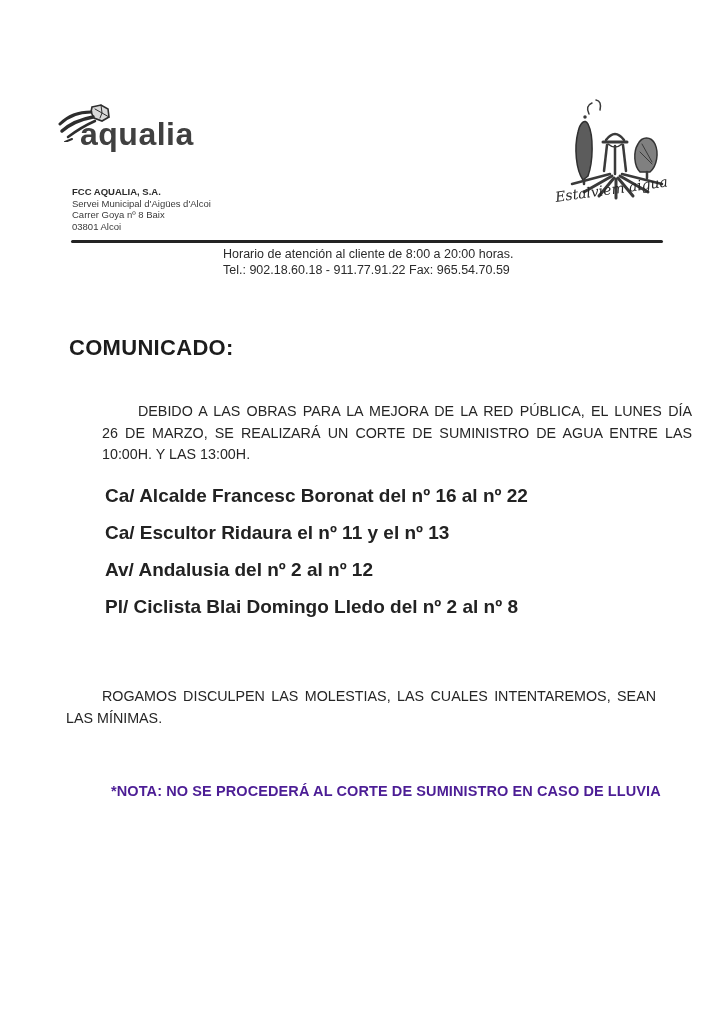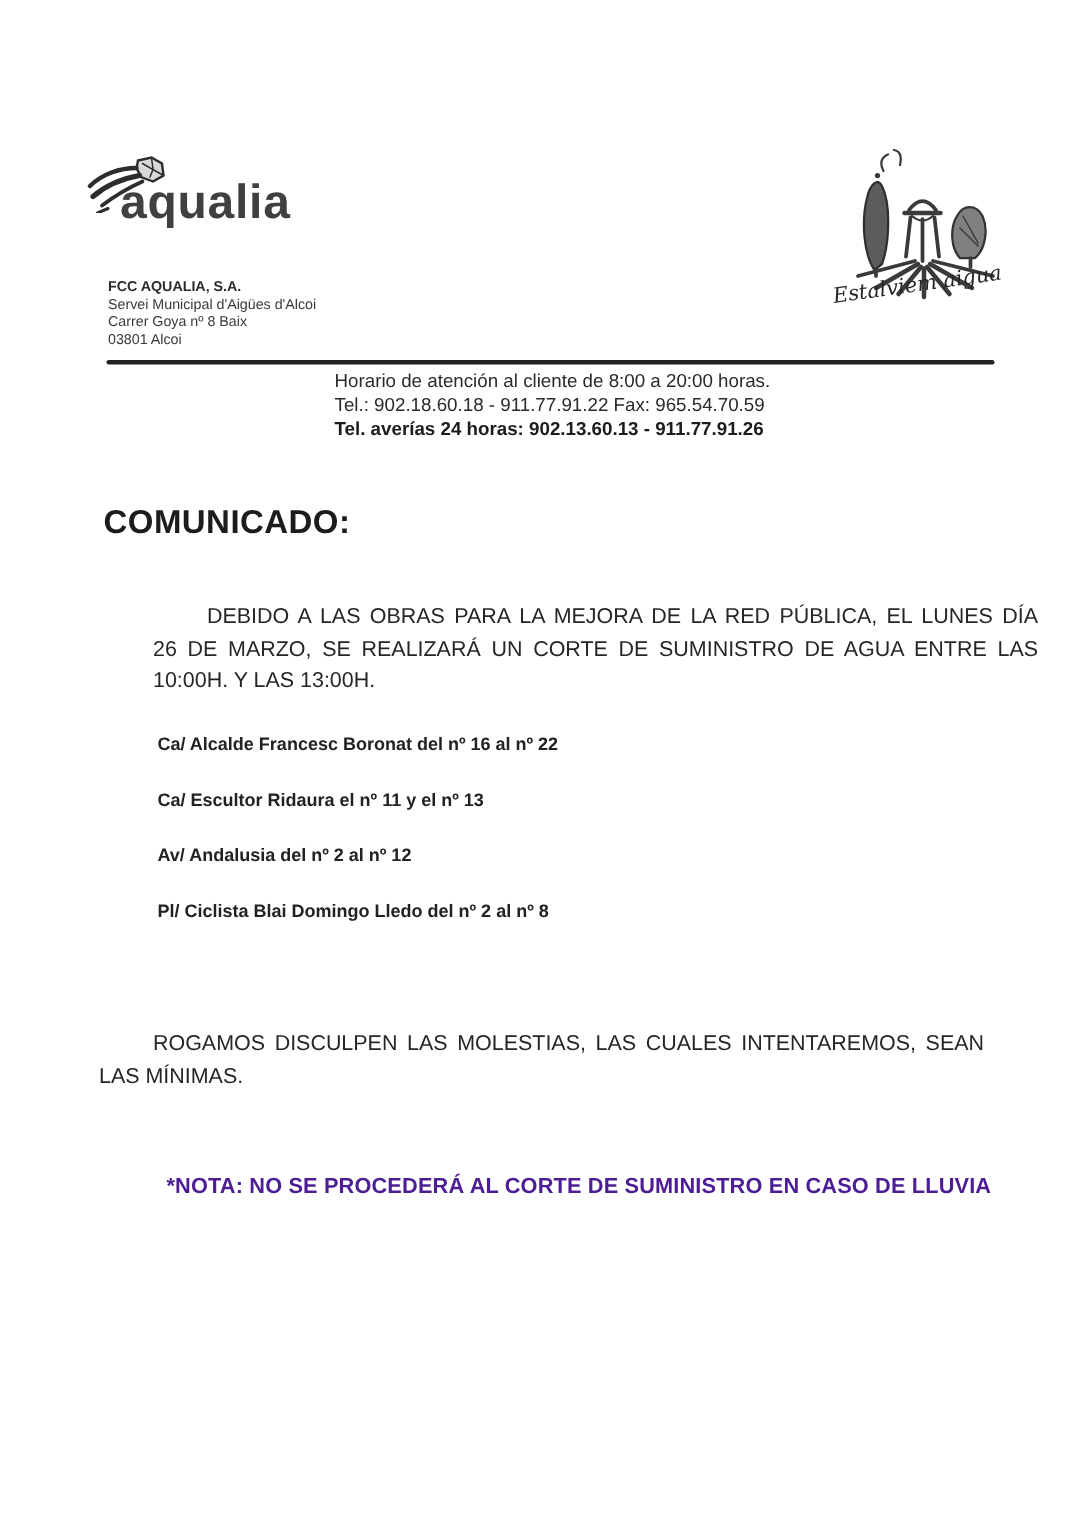--- a/index.html
+++ b/index.html
@@ -43,21 +43,21 @@
   }
   .para{position:absolute;left:66px;width:590px;font-size:14.3px;line-height:21.5px;color:#262626;}
   .para-intro{top:401px;margin-left:36px;}
   .para-apology{top:686px;}
   .jline{text-align:justify;text-align-last:justify;}
   .indent{text-indent:36px;}
 
   .streets{
     position:absolute;left:105px;top:488px;
     list-style:none;margin:0;padding:0;
-    font-size:12px;font-weight:bold;color:#222222;
+    font-size:19px;font-weight:bold;color:#222222;
   }
   .streets li{margin:0 0 21px 0;line-height:16px;}
 
   .note{
     position:absolute;left:111px;top:752px;
     font-size:14.5px;font-weight:bold;color:#4c1d95;letter-spacing:.1px;margin-top:31px;
   }
 </style>
 </head>
 <body>
@@ -114,21 +114,20 @@
     <div>Servei Municipal d'Aigües d'Alcoi</div>
     <div>Carrer Goya nº 8 Baix</div>
     <div>03801 Alcoi</div>
   </div>
 
   <div class="rule"></div>
 
   <div class="contact">
     <div>Horario de atención al cliente de 8:00 a 20:00 horas.</div>
     <div>Tel.: 902.18.60.18 - 911.77.91.22 Fax: 965.54.70.59</div>
-    <div class="emergency">Tel. averías 24 horas: 902.13.60.13 - 911.77.91.26</div>
   </div>
 
   <div class="title">COMUNICADO:</div>
 
   <div class="para para-intro">
     <div class="jline indent">DEBIDO A LAS OBRAS PARA LA MEJORA DE LA RED PÚBLICA, EL LUNES DÍA</div>
     <div class="jline">26 DE MARZO, SE REALIZARÁ UN CORTE DE SUMINISTRO DE AGUA ENTRE LAS</div>
     <div>10:00H. Y LAS 13:00H.</div>
   </div>
 

